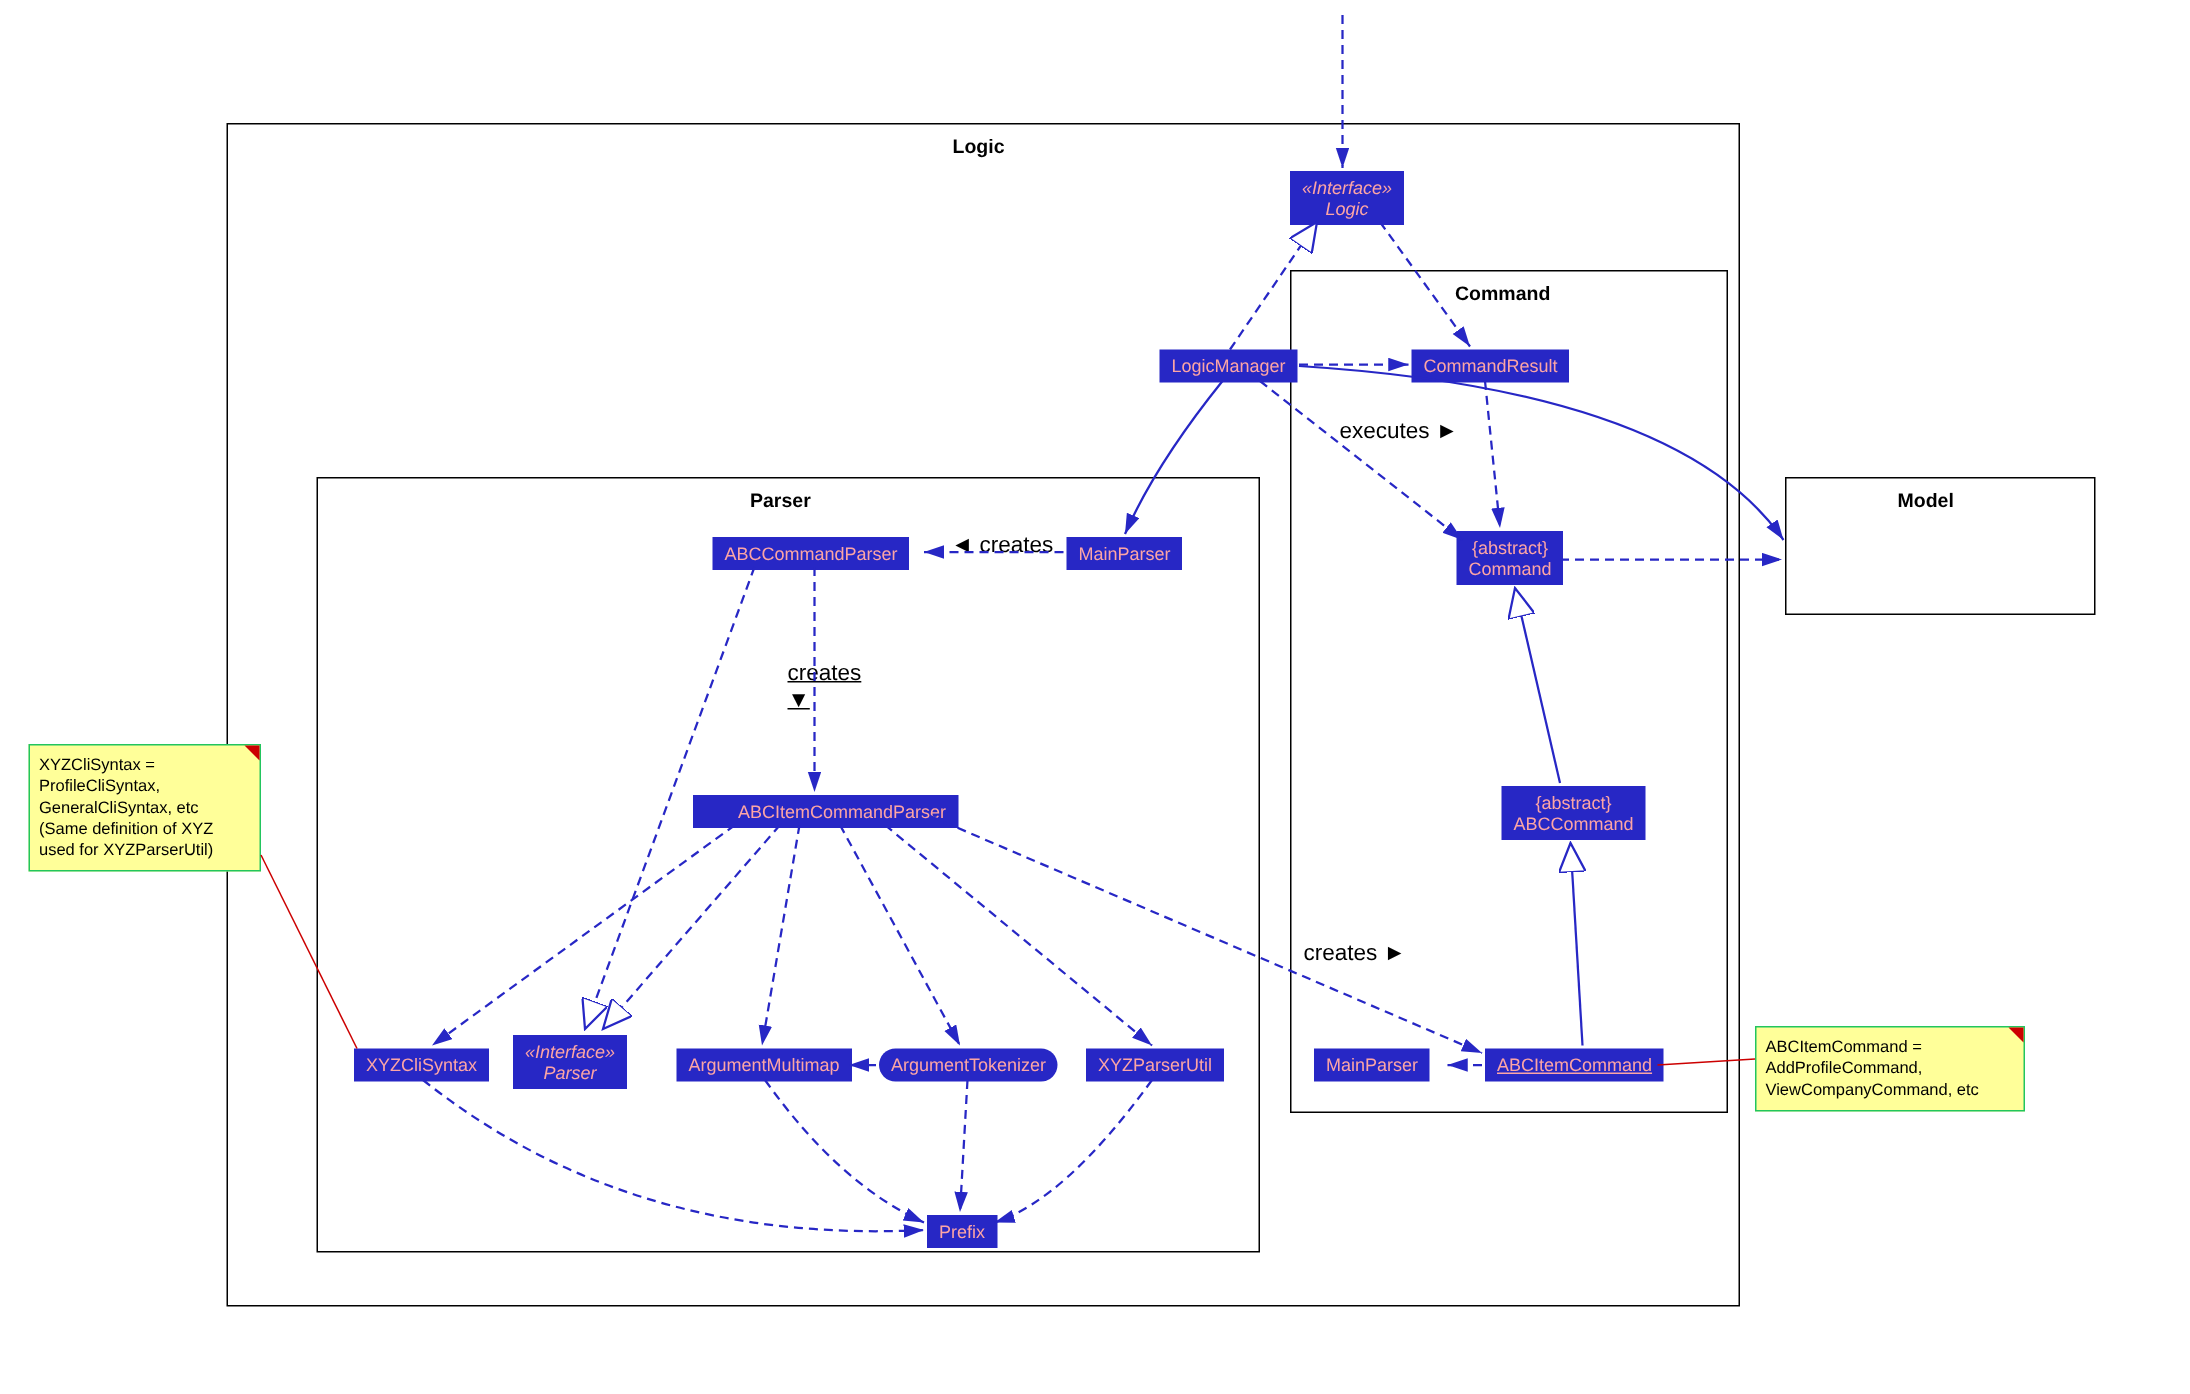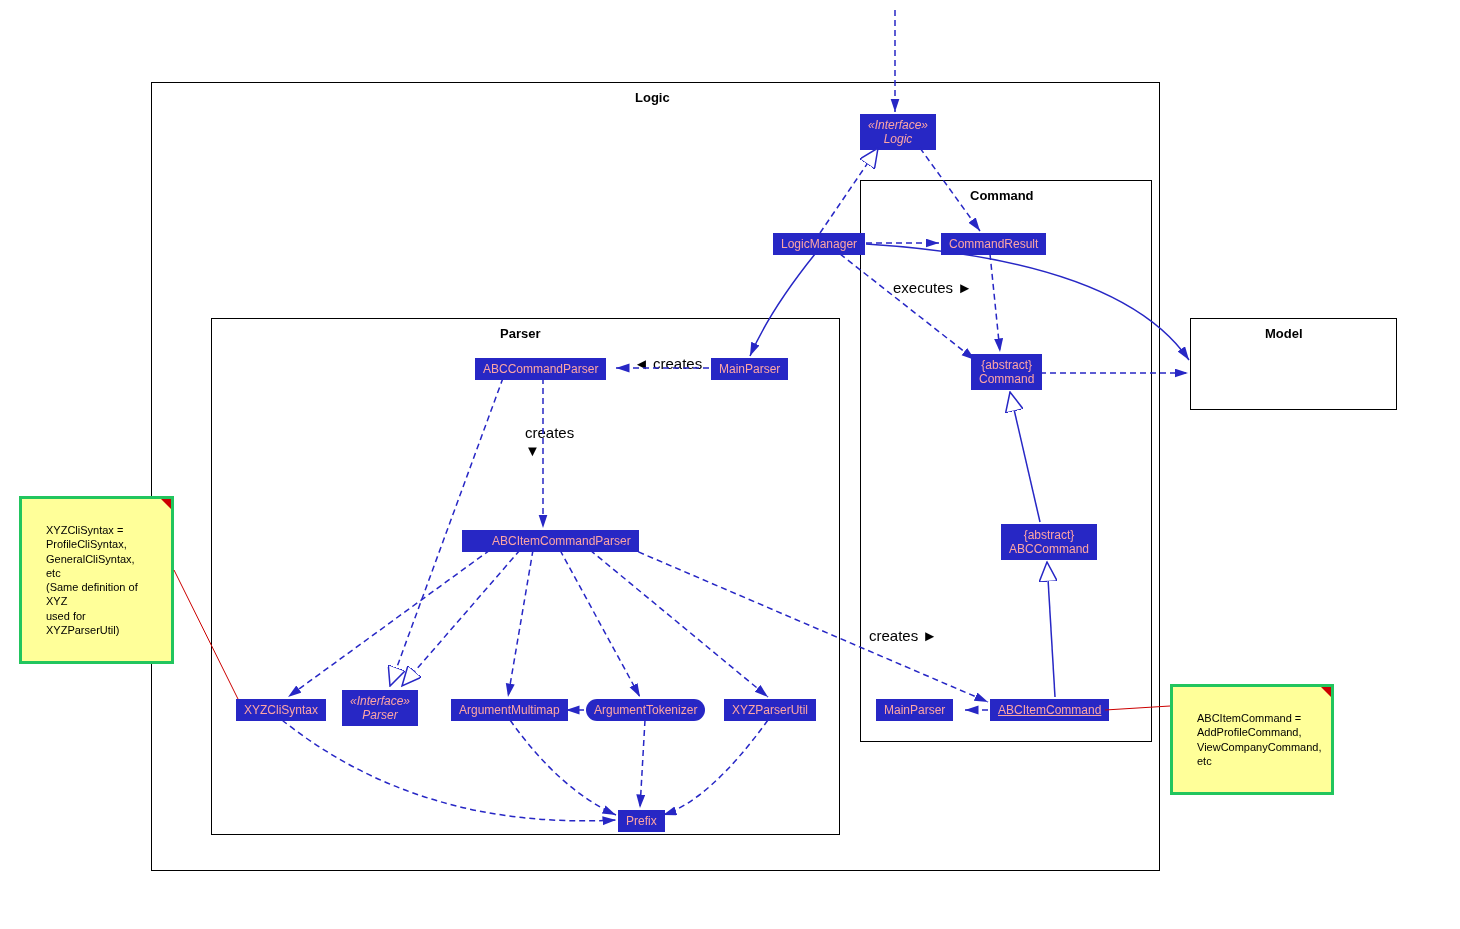--- a/index.html
+++ b/index.html
@@ -1,21 +1,21 @@
 <!DOCTYPE html>
 <html><head>
 <meta charset="utf-8">
 <style>
   * { margin: 0; padding: 0; box-sizing: border-box; }
   body { font-family: Arial, sans-serif; background: #fff; width: 1460px; height: 929px; position: relative; }
   .package { position: absolute; border: 1px solid #000; background: transparent; }
   .package-title { position: absolute; font-weight: bold; font-size: 13px; }
   .node { position: absolute; background: #2727c5; color: #fca5a5; padding: 4px 8px; text-align: center; font-size: 12px; white-space: nowrap; }
   .node-italic { font-style: italic; }
-  .note { position: absolute; background: #ffff99; border: 3px solid #22c55e; padding: 24px; font-size: 11px; line-height: 1.3; }
+  .note { position: absolute; background: #ffff99; border: 1px solid #22c55e; padding: 6px; font-size: 11px; line-height: 1.3; }
   .note::before { content: ""; position: absolute; top: 0; right: 0; width: 0; height: 0; border-left: 10px solid transparent; border-top: 10px solid #c00; }
   .label { position: absolute; font-size: 15px; color: #000; }
   svg { position: absolute; top: 0; left: 0; pointer-events: none; }
 </style>
 </head>
 <body>
 
 <div class="package" style="left:151px; top:82px; width:1009px; height:789px;"></div>
 <div class="package-title" style="left:635px; top:90px;">Logic</div>
 
@@ -62,26 +62,26 @@
 <div class="node" style="left:451px; top:699px;">ArgumentMultimap</div>
 <div class="node" style="left:586px; top:699px;border-radius:11px;">ArgumentTokenizer</div>
 <div class="node" style="left:724px; top:699px;">XYZParserUtil</div>
 <div class="node" style="left:618px; top:810px;">Prefix</div>
 
 <div class="note" style="left:19px; top:496px; width:155px; white-space:pre-line;">XYZCliSyntax =
 ProfileCliSyntax,
 GeneralCliSyntax, etc
 (Same definition of XYZ
 used for XYZParserUtil)</div>
-<div class="note" style="left:1170px; top:684px; width:164px; white-space:pre-line;">ABCItemCommand =
+<div class="note" style="left:1170px; top:684px; width:180px; white-space:pre-line;">ABCItemCommand =
 AddProfileCommand,
 ViewCompanyCommand, etc</div>
 
 <div class="label" style="left:634px; top:355px;">◄ creates</div>
-<div class="label" style="left:525px; top:424px; line-height:1.2;">
+<div class="label" style="left:525px; top:440px; line-height:1.2;text-decoration:underline;">
   <span style="white-space: pre-line;">creates
 ▼</span>
 </div>
 <div class="label" style="left:869px; top:627px;">creates ►</div>
 <div class="label" style="left:893px; top:279px;">executes ►</div>
 
 <svg width="1460" height="929">
   <defs>
     <marker id="arrow" markerWidth="10" markerHeight="10" refX="9" refY="3" orient="auto" markerUnits="strokeWidth">
       <path d="M0,0 L0,6 L9,3 z" fill="#2727c5"></path>

